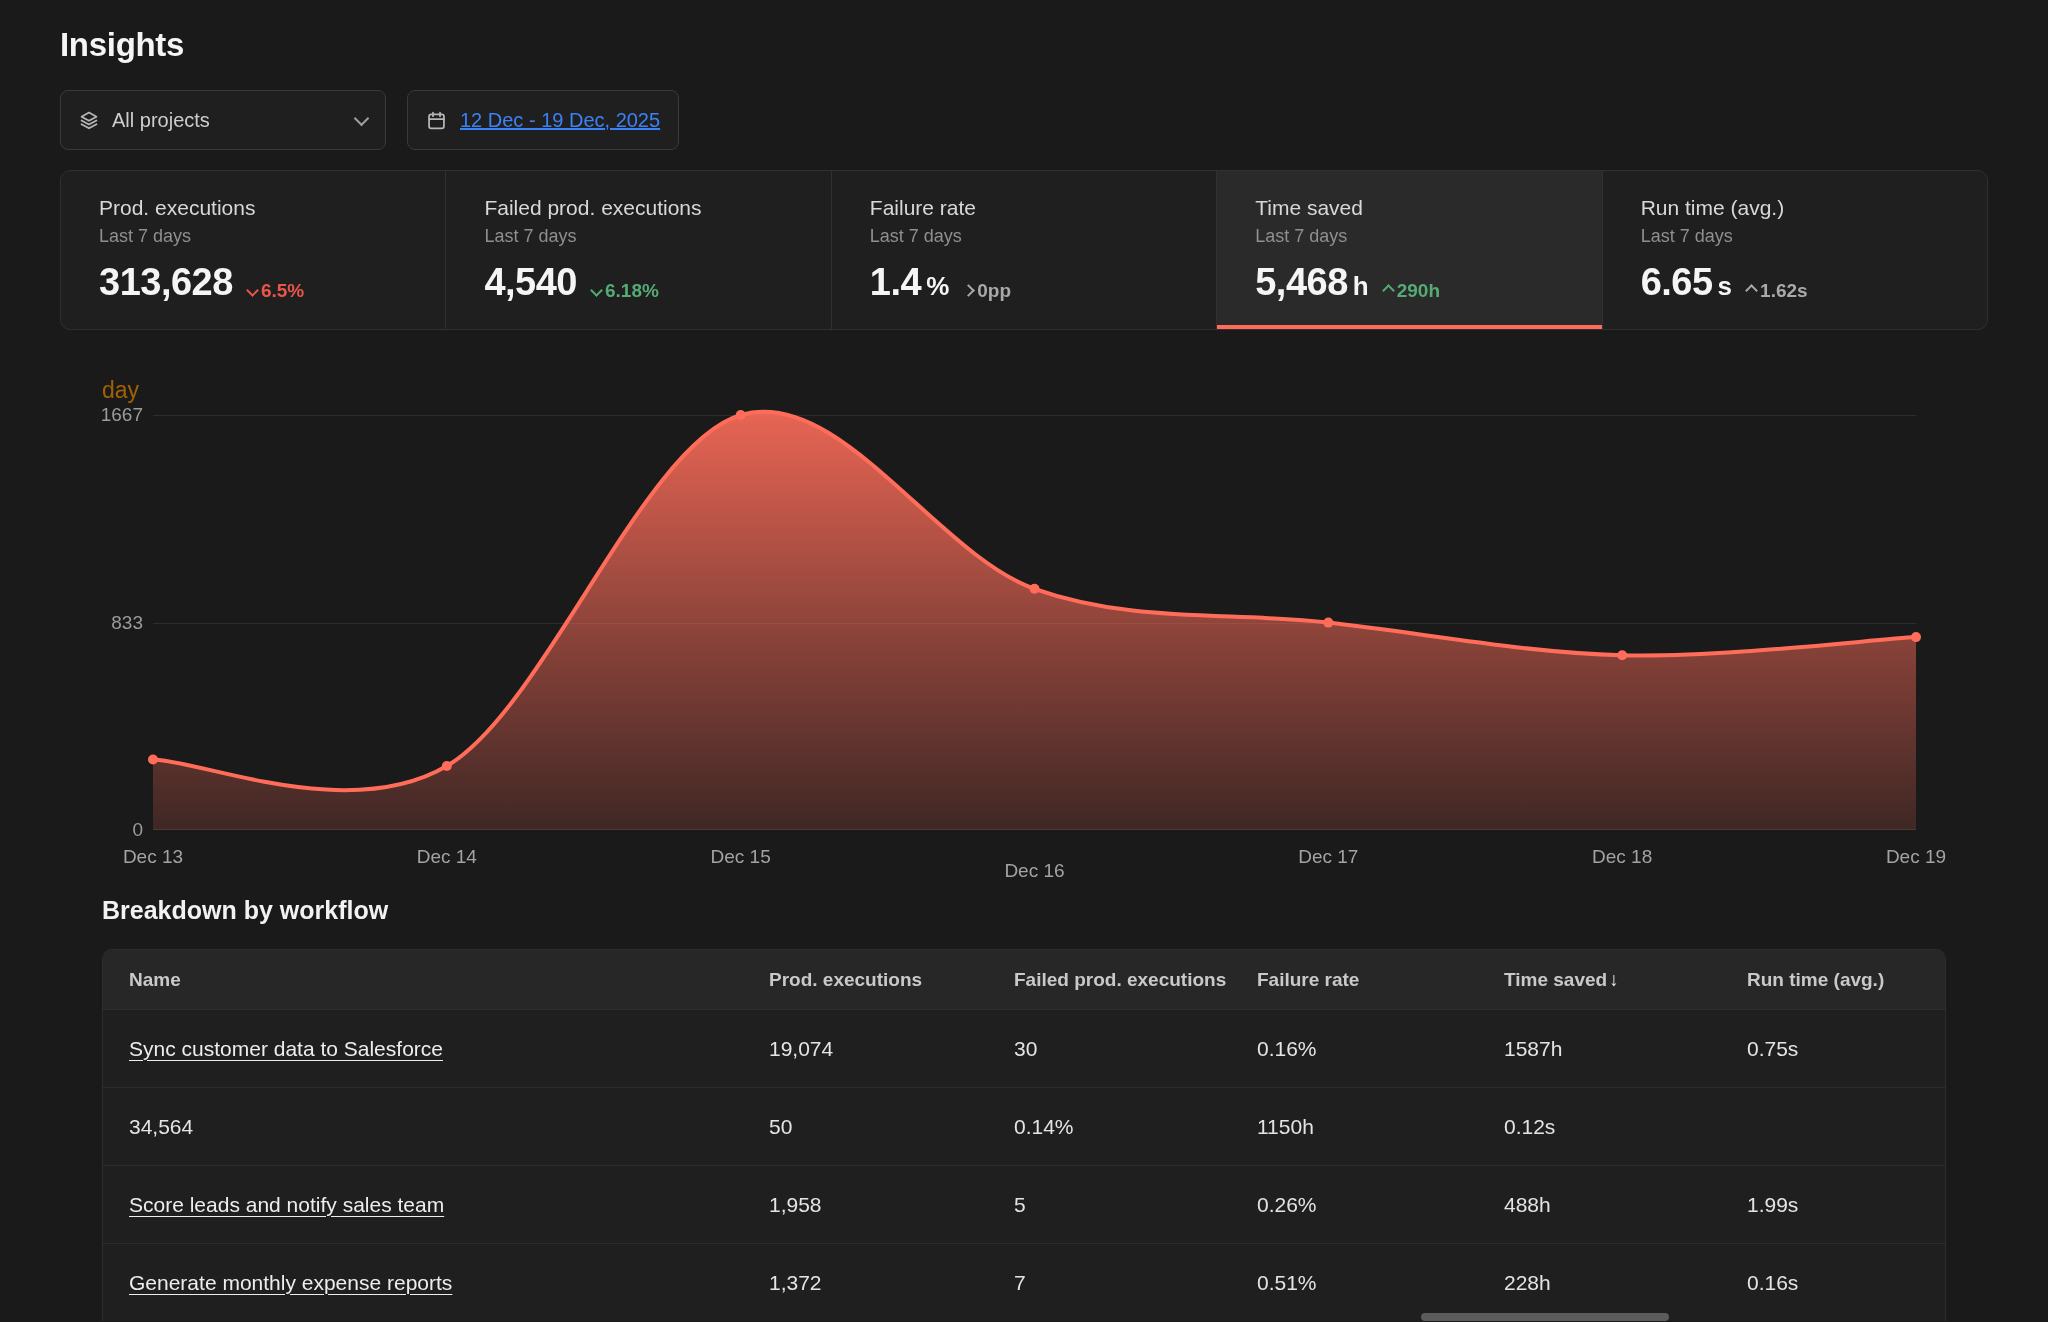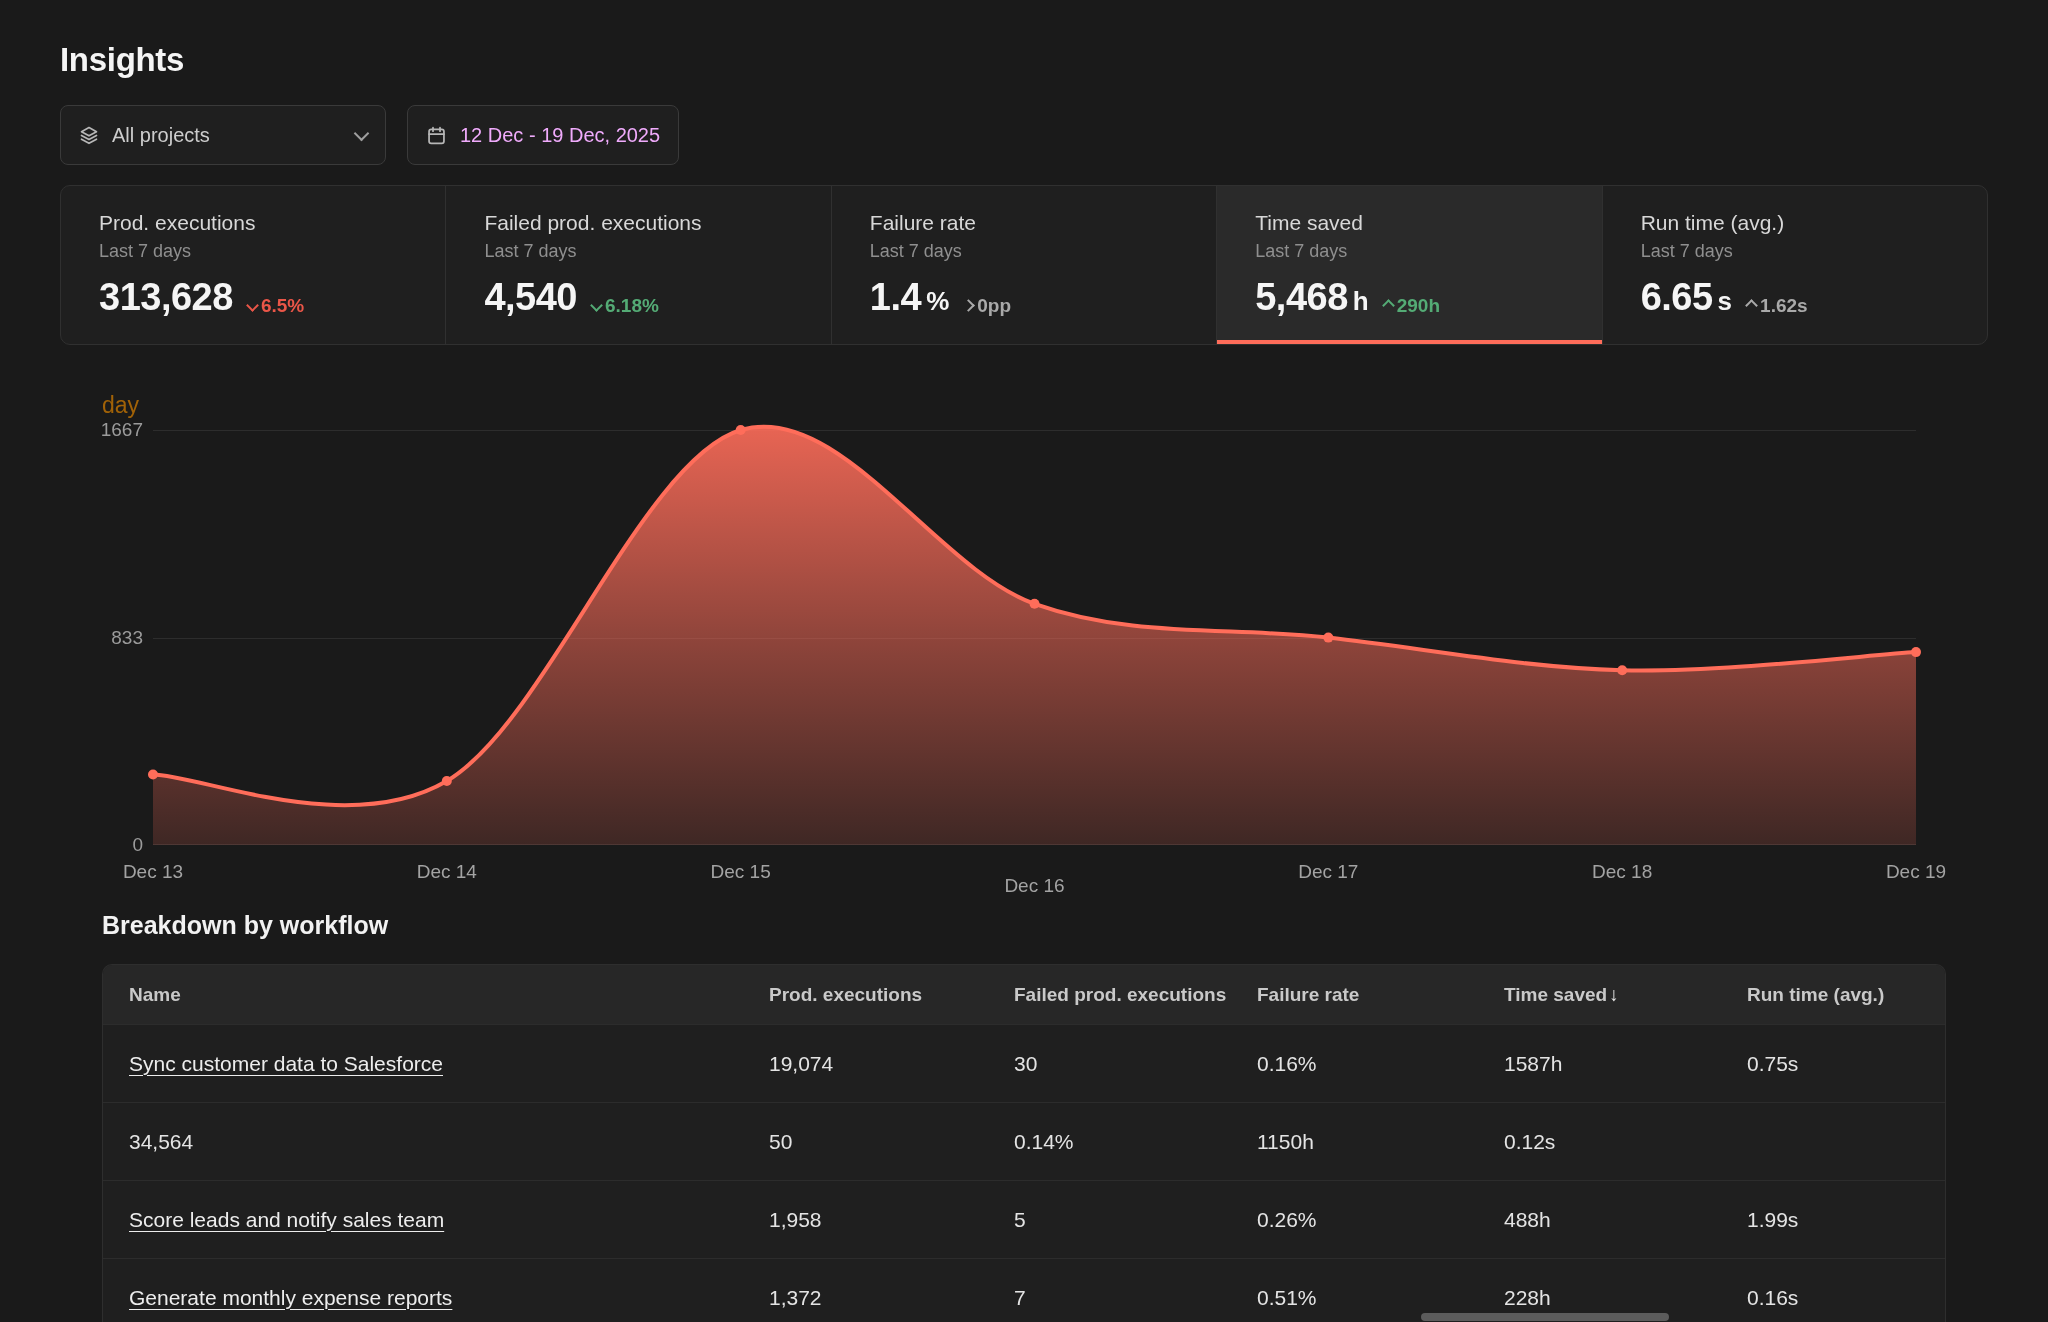--- a/index.html
+++ b/index.html
@@ -18,33 +18,33 @@
   *{box-sizing:border-box;}
   html,body{width:2048px;height:1322px;margin:0;padding:0;}
   body{
     background:var(--page-bg);
     font-family:"Liberation Sans","DejaVu Sans",sans-serif;
     overflow:hidden;
     position:relative;
     color:var(--text-mid);
   }
   .page{padding:26px 60px 0;}
-  h1{font-size:33px;font-weight:700;color:var(--text-bright);margin:15px 0 0;letter-spacing:-0.3px;}
+  h1{font-size:33px;font-weight:700;color:var(--text-bright);margin:0 0 0;letter-spacing:-0.3px;}
 
   
   .filters{display:flex;gap:21px;margin-top:26px;}
   .filter-btn{
     display:flex;align-items:center;height:60px;padding:0 18px;
     background:var(--panel-bg);border:1px solid #3a3a3a;border-radius:8px;
     color:#cdcdcd;font-size:20px;cursor:pointer;font-family:inherit;gap:13px;
   }
   .filter-btn.projects{width:326px;}
   .filter-btn .grow{flex:1;text-align:left;}
   .filter-btn .icon{display:inline-flex;color:#b7b7b7;}
-  .filter-btn.date{color:#f0abfc;}
+  .filter-btn.date{color:#3b82f6;text-decoration:underline;}
 
   .chev{width:9px;height:9px;border-left:2.5px solid currentColor;border-bottom:2.5px solid currentColor;display:inline-block;flex:none;}
   .chev.down{transform:rotate(-45deg);}
   .chev.up{transform:rotate(135deg);}
   .chev.right{transform:rotate(-135deg);}
   .chev.big{width:11px;height:11px;border-width:2px;color:#9f9f9f;margin-top:-4px;}
 
   
   .kpi-row{display:flex;margin-top:20px;border:1px solid var(--border);border-radius:10px;overflow:hidden;background:var(--panel-bg);}
   .kpi-card{flex:1;height:158px;padding:25px 0 0 38px;position:relative;cursor:pointer;}

